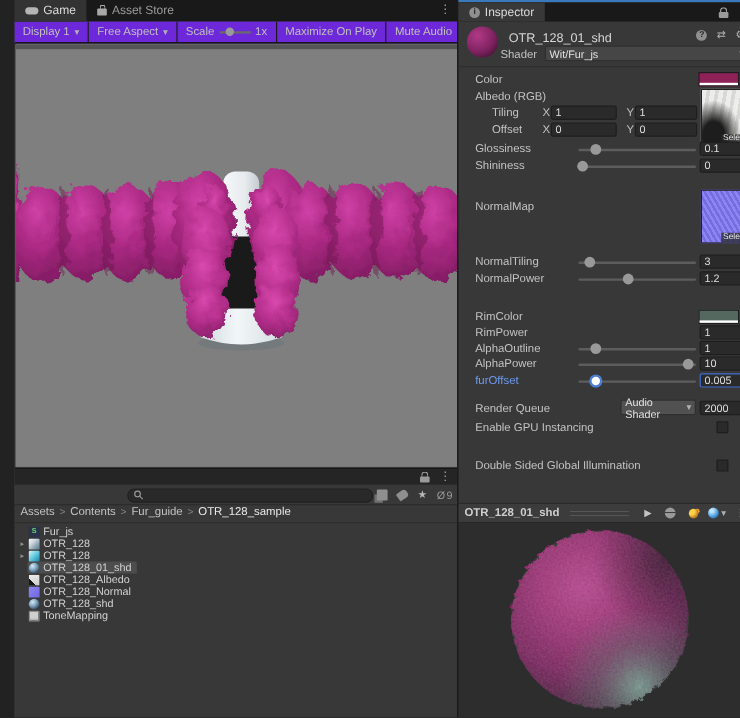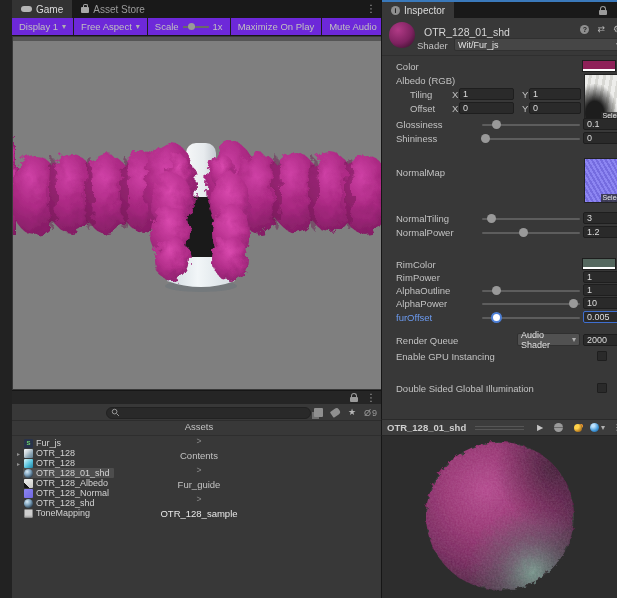--- a/index.html
+++ b/index.html
@@ -35,21 +35,21 @@
   
   #project-panel { left:0; top:390px; width:369px; height:208px; background:#383838; border-top:1px solid #161616; }
   #pp-head { height:13px; background:#252525; display:flex; align-items:center; justify-content:flex-end; gap:8px; padding-right:5px; }
   #pp-toolbar { position:relative; height:17px; background:#383838; border-bottom:1px solid #2c2c2c; }
   #pp-search {
     position:absolute; left:94px; top:2.5px; width:205px; height:12px;
     background:#292929; border:1px solid #212121; border-radius:6px;
     display:flex; align-items:center; padding:0 4px; gap:3px; color:#bdbdbd; font-size:9px;
   }
   #pp-tool-icons { position:absolute; right:4px; top:2px; display:flex; align-items:center; gap:8px; height:13px; }
-  #pp-crumbs { height:15px; display:flex; align-items:center; padding-left:5px; gap:4px; font-size:9.5px; border-bottom:1px solid #2e2e2e;flex-direction:column; }
+  #pp-crumbs { height:15px; display:flex; padding-left:5px; gap:4px; font-size:9.5px; border-bottom:1px solid #2e2e2e; }
   .crumb { color:#c2c2c2; }
   .crumb.last { color:#e8e8e8; font-weight:normal; }
   .crumb-sep { color:#8a8a8a; font-size:8.5px; }
   #project-list { padding-top:2px; }
   .prow { height:10px; display:flex; align-items:center; padding-left:2px; font-size:9px; color:#d2d2d2; }
   .prow .arrow { width:9px; text-align:center; font-size:6px; color:#8f8f8f; }
   .prow .selwrap { display:flex; align-items:center; gap:3px; padding:0 4px 0 1px; height:10px; border-radius:1px; }
   .prow.selected .selwrap { background:#4d4d4d; }
   .picon { width:9px; height:9px; border-radius:1px; flex:0 0 auto; position:relative;
            font-size:6px; line-height:9px; text-align:center; font-weight:bold; }

